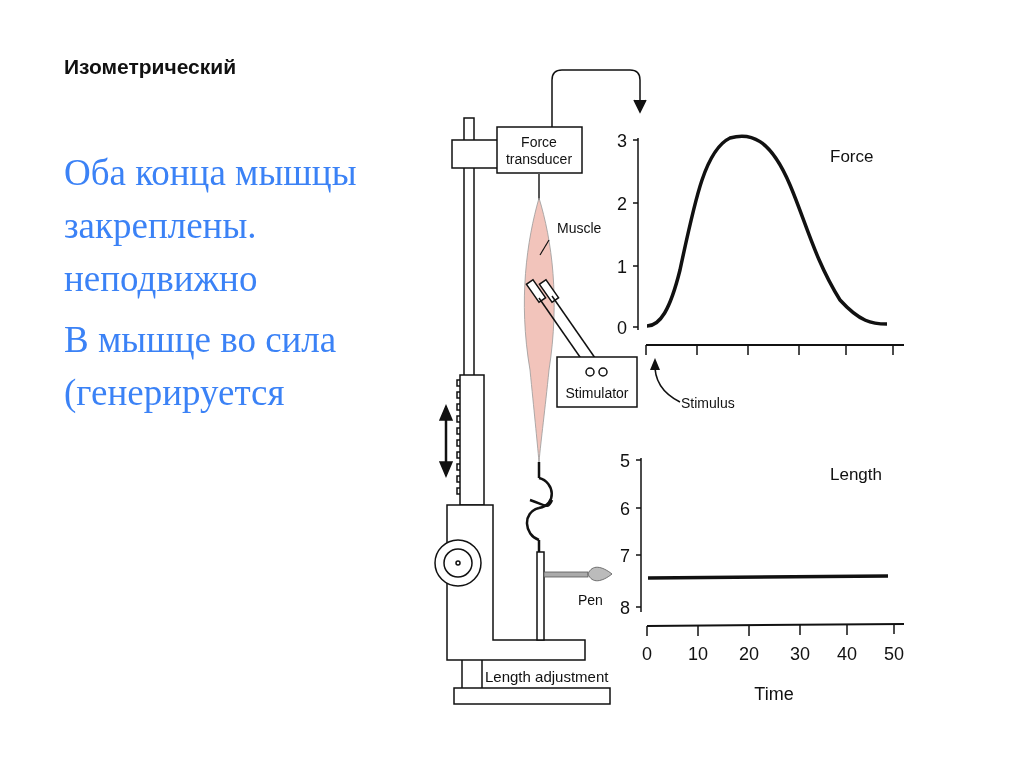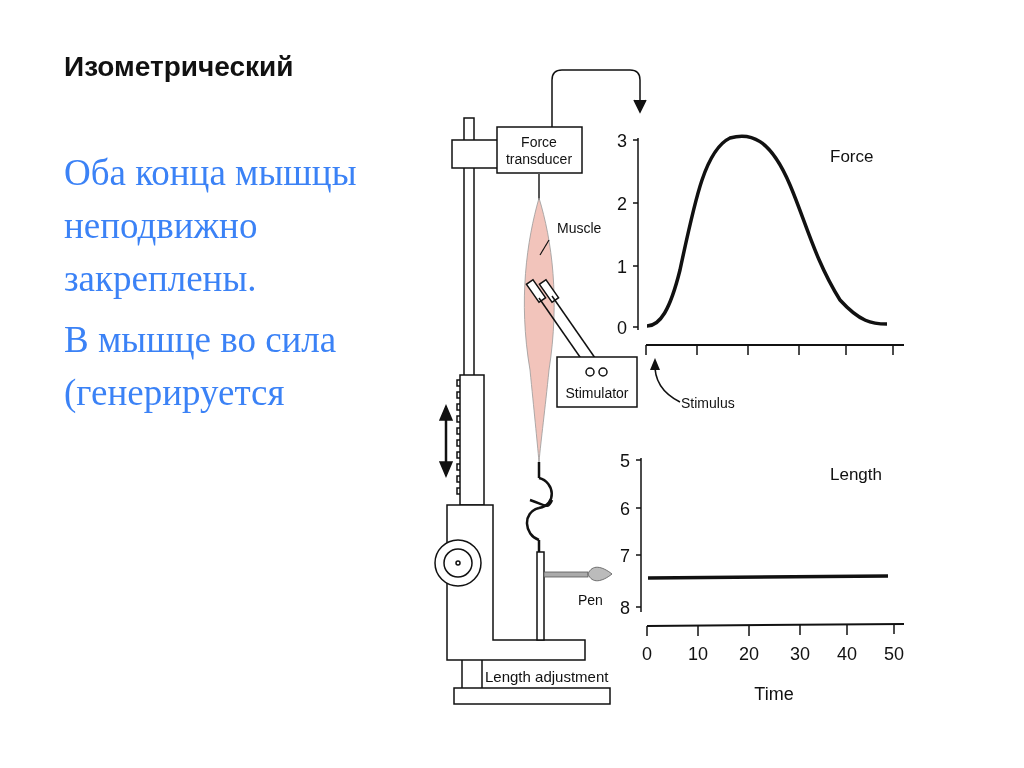--- a/index.html
+++ b/index.html
@@ -1,36 +1,36 @@
 <!DOCTYPE html>
 <html><head>
 <meta charset="utf-8">
 <style>
   html, body { margin:0; padding:0; }
   body { width:1024px; height:768px; background:#ffffff; position:relative; overflow:hidden; }
-  .title { position:absolute; left:64px; top:46px; width:370px; font-family:"Liberation Sans", sans-serif; font-weight:bold; font-size:28px; line-height:42px; color:#111; }
+  .title { position:absolute; left:64px; top:46px; width:370px; font-family:"Liberation Sans", sans-serif; font-weight:bold; font-size:21px; line-height:42px; color:#111; }
   .title span { display:block; }
   .body-text { position:absolute; left:64px; top:146px; width:370px; font-family:"Liberation Serif", serif; font-size:37px; line-height:53px; color:#3b82f6; }
   .para { margin:0 0 8px 0; }
   .para span { display:block; }
   svg.diagram { position:absolute; left:0; top:0; }
   .lbl { font-family:"Liberation Sans", sans-serif; fill:#111; }
 </style>
 </head>
 <body>
 
 <div class="title">
   <span>Изометрический</span>
 </div>
 
 <div class="body-text">
   <p class="para">
     <span>Оба конца мышцы</span>
+    <span>закреплены.</span>
     <span>неподвижно</span>
-    <span>закреплены.</span>
   </p>
   <p class="para">
     <span>В мышце во сила</span>
     <span>(генерируется</span>
   </p>
 </div>
 
 <svg class="diagram" width="1024" height="768" viewBox="0 0 1024 768">
   <g stroke="#111" stroke-width="1.5" fill="none">
 

